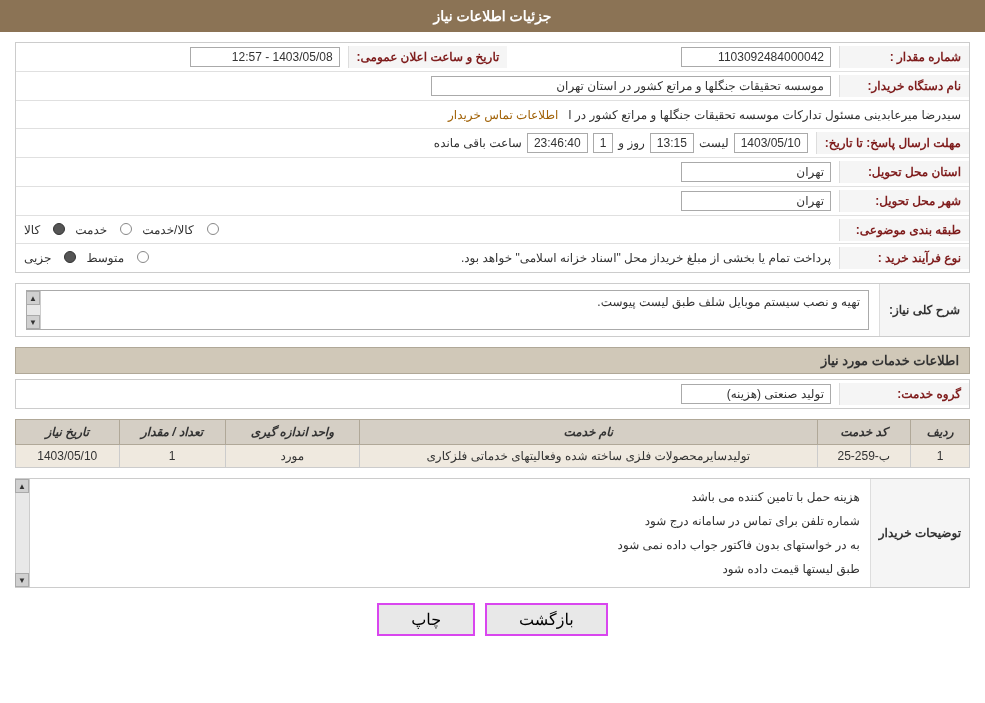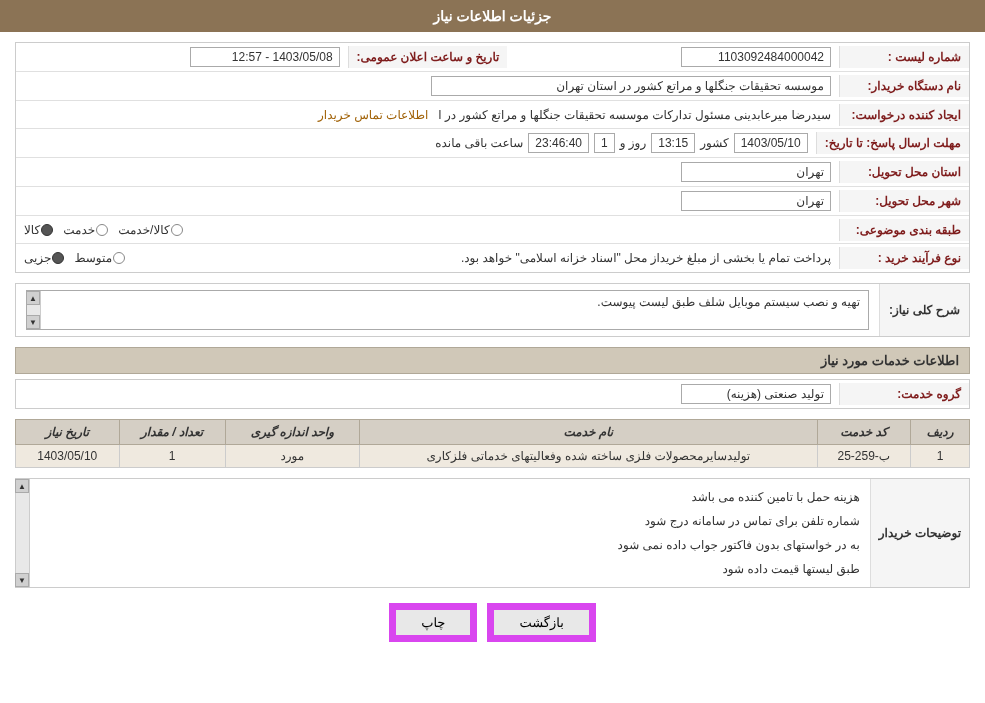--- a/index.html
+++ b/index.html
@@ -76,22 +76,21 @@
       text-decoration: none;
     }
     .radio-group {
       display: flex;
       gap: 10px;
       align-items: center;
       justify-content: flex-end;
     }
     .radio-item {
       display: flex;
-      align-items: center;
-      gap: 1px;
+      gap: 13px;
     }
     .radio-circle {
       width: 12px;
       height: 12px;
       border-radius: 50%;
       border: 1px solid #888;
       background: #fff;
       display: inline-block;
     }
     .radio-circle.selected {
@@ -126,25 +125,25 @@
       background: #efe9df !important;
     }
     .button-row {
       display: flex;
       justify-content: center;
       gap: 10px;
       margin-top: 15px;
       margin-bottom: 10px;
     }
     .btn {
-      padding: 5px 25px;
-      border: 7px solid #d946ef;
+      padding: 5px 32px;
+      border: 2px solid #d946ef;
       background: #e8e8e8;
       cursor: pointer;
-      font-size: 13px;
+      font-size: 16px;
       font-family: Tahoma, Arial, sans-serif;
     }
     .inline-boxes {
       display: flex;
       align-items: center;
       gap: 5px;
     }
     .small-box {
       border: 1px solid #aaa;
       background: #fff;
@@ -201,52 +200,51 @@
 <body>
 
 <div class="page-wrapper">
   <div class="header-bar">جزئیات اطلاعات نیاز</div>
 
   <div class="content-area">
 
     <div class="info-section">
 
       <div class="info-row">
-        <div class="label-cell">شماره لیست :</div>
+        <div class="label-cell">شماره مقدار :</div>
         <div class="value-cell">
           <span class="value-box">1103092484000042</span>
         </div>
         <div class="label-cell">تاریخ و ساعت اعلان عمومی:</div>
         <div class="value-cell">
           <span class="value-box">1403/05/08 - 12:57</span>
         </div>
       </div>
 
       <div class="info-row">
         <div class="label-cell">نام دستگاه خریدار:</div>
         <div class="value-cell">
           <span class="value-box" style="min-width:400px;">موسسه تحقیقات جنگلها و مراتع کشور در استان تهران</span>
         </div>
       </div>
 
       <div class="info-row">
-        <div class="label-cell">ایجاد کننده درخواست:</div>
         <div class="value-cell">
           <span>سیدرضا میرعابدینی مسئول تداركات موسسه تحقیقات جنگلها و مراتع كشور در ا</span>
           &nbsp;
           <a href="#" class="link-text">اطلاعات تماس خریدار</a>
         </div>
       </div>
 
       <div class="info-row">
         <div class="label-cell">مهلت ارسال پاسخ: تا تاریخ:</div>
         <div class="value-cell">
           <div class="inline-boxes">
             <span class="small-box">1403/05/10</span>
-            <span>کشور</span>
+            <span>لیست</span>
             <span class="small-box">13:15</span>
             <span>روز و</span>
             <span class="small-box">1</span>
             <span class="small-box">23:46:40</span>
             <span>ساعت باقی مانده</span>
           </div>
         </div>
       </div>
 
       <div class="info-row">

